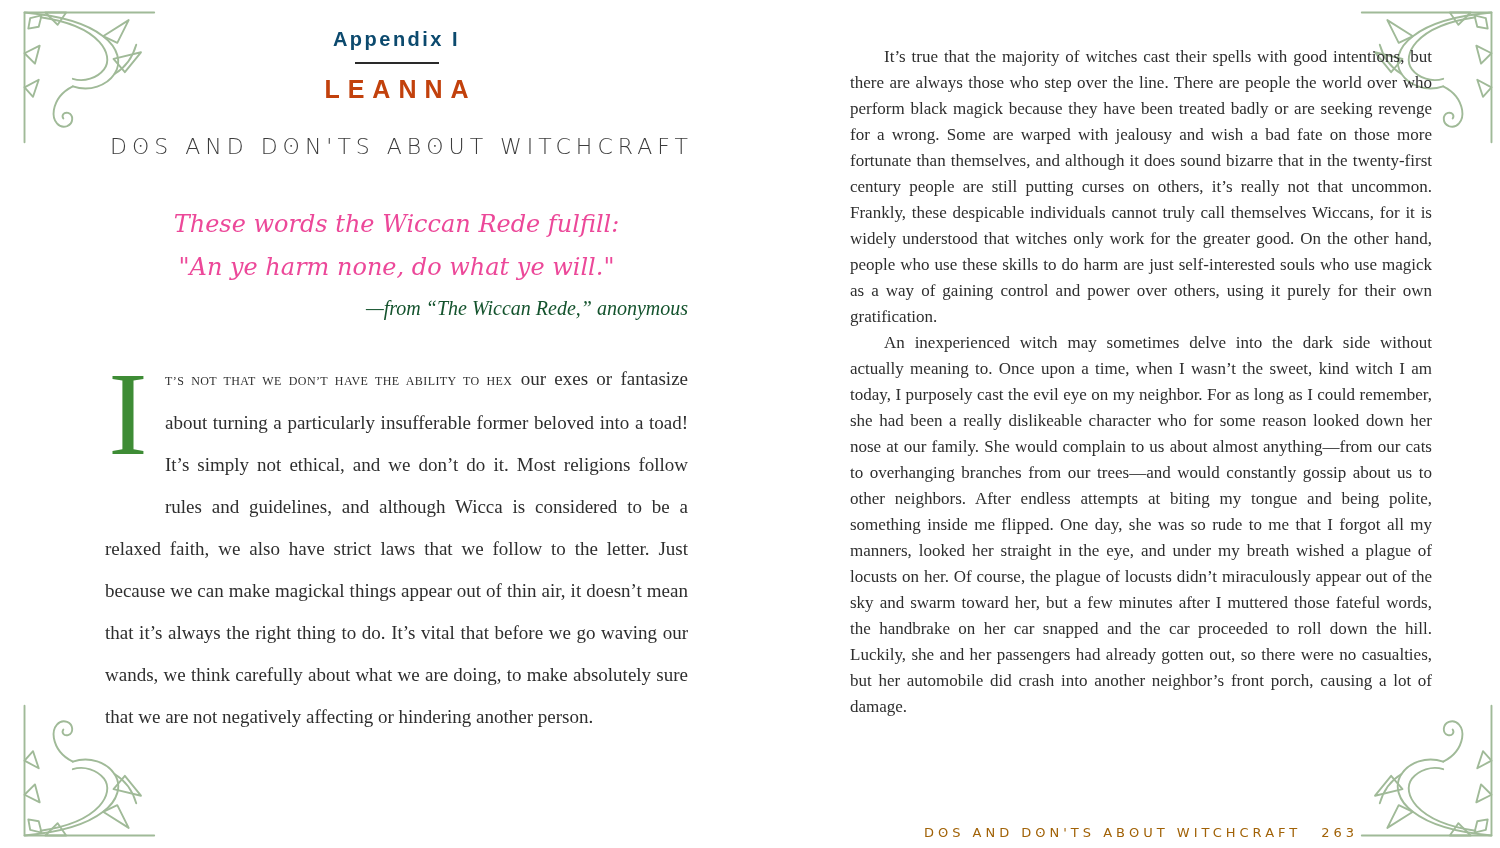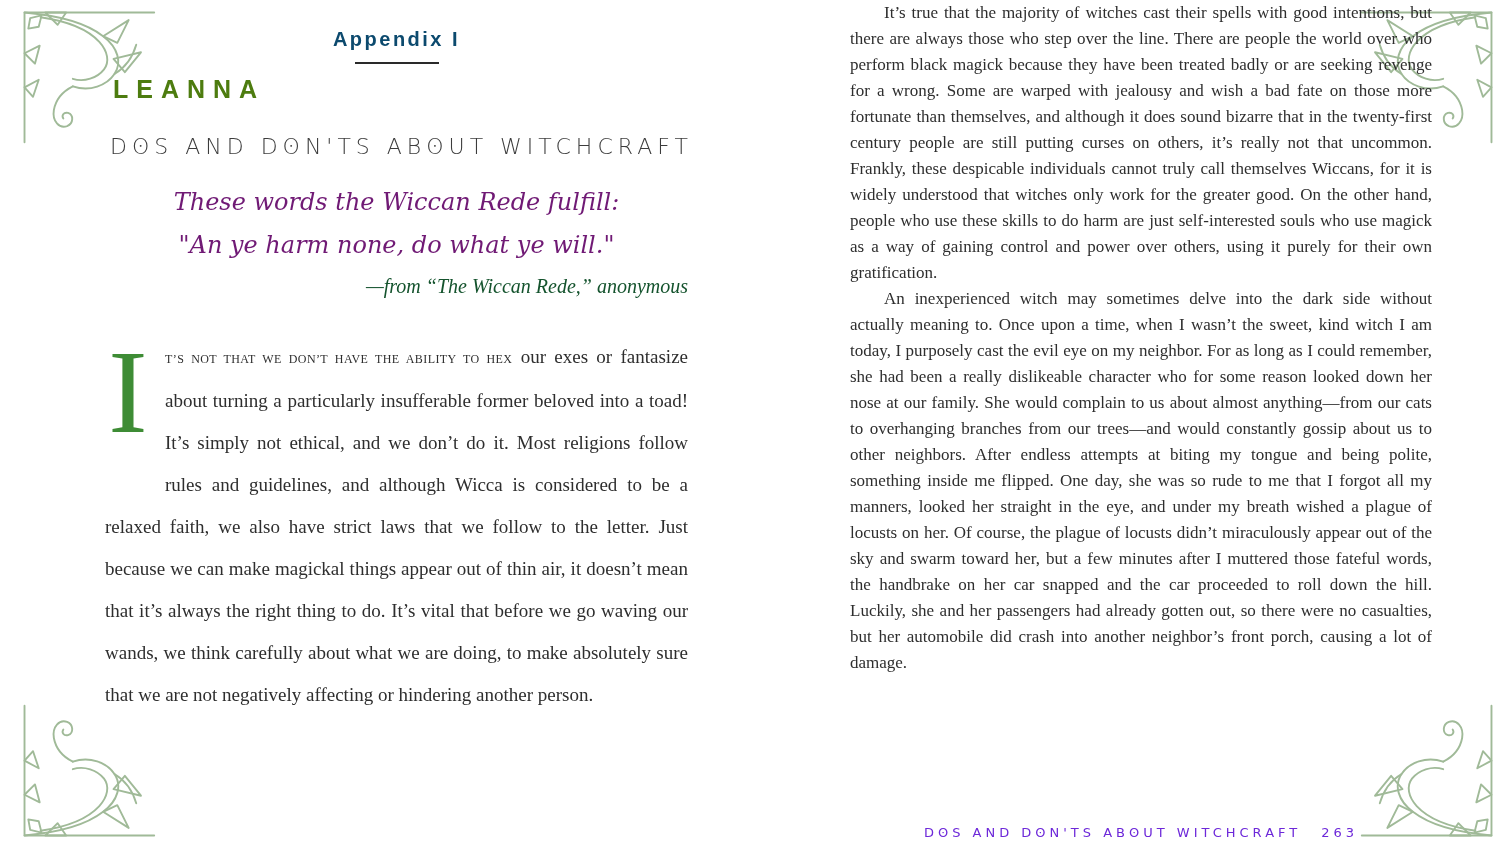--- a/index.html
+++ b/index.html
@@ -22,31 +22,31 @@
 
   
   .left-page  { position:absolute; left:105px; top:0; width:583px; height:848px; }
   .appendix {
     margin-top:28px; text-align:center;
     font-family:"Liberation Sans", sans-serif; font-weight:bold;
     font-size:20px; letter-spacing:2.5px; color:#0c4a6e;
   }
   .rule { width:84px; border:none; border-top:2.5px solid #2a2a2a; margin:11px auto 11px; }
   .author {
-    text-align:left; font-family:"Liberation Sans", sans-serif; font-weight:bold;
-    font-size:25px; letter-spacing:8px; text-indent:8px; color:#4d7c0f;
+    text-align:center; font-family:"Liberation Sans", sans-serif; font-weight:bold;
+    font-size:25px; letter-spacing:8px; text-indent:8px; color:#c2410c;
   }
   .chapter-title {
     margin-top:30px; text-align:center;
     font-family:"DejaVu Sans", sans-serif; font-weight:300;
     font-size:22px; letter-spacing:5px; text-indent:5px;
     color:#3c3c3c; white-space:nowrap;
   }
   .epigraph {
-    margin-top:22px; text-align:center; color:#701a75;
+    margin-top:44px; text-align:center; color:#ec4899;
     font-style:italic; font-size:24px; line-height:43px;
     font-family:"DejaVu Serif", serif;
   }
   .attribution {
     margin-top:8px; text-align:right;
     font-style:italic; font-size:20px; color:#14532d;
   }
   .opening {
     margin-top:38px; text-align:justify;
     font-size:19px; line-height:42px; color:#2e2e2e;
@@ -54,32 +54,32 @@
   .dropcap {
     float:left; font-size:118px; line-height:98px;
     height:122px; width:46px; margin:8px 14px 0 0;
     color:#3e8c35; text-align:center; font-family:"Liberation Serif", serif;
   }
   .lead-in { font-size:12px; letter-spacing:0.4px; }
 
   
   .right-page {
     position:absolute; left:850px; top:0; width:582px; height:848px;
-    box-sizing:border-box;
+    padding-top:44px; box-sizing:border-box;
   }
   .right-page .para {
     text-align:justify; font-size:17px; line-height:26px;
     color:#2e2e2e; margin:0; text-indent:34px;
   }
 
   
   .footer {
     position:absolute; left:850px; width:582px; bottom:8px;
     text-align:center; font-family:"DejaVu Sans", sans-serif;
-    font-size:13px; letter-spacing:4px; color:#6d28d9; white-space:nowrap;
+    font-size:13px; letter-spacing:4px; color:#a16207; white-space:nowrap;
   }
   .footer .pagenum { margin-left:20px; }
 </style>
 </head>
 <body>
 
 <div class="spread">
 
   <div class="corner tl">
     <svg viewBox="0 0 150 150" aria-hidden="true">

